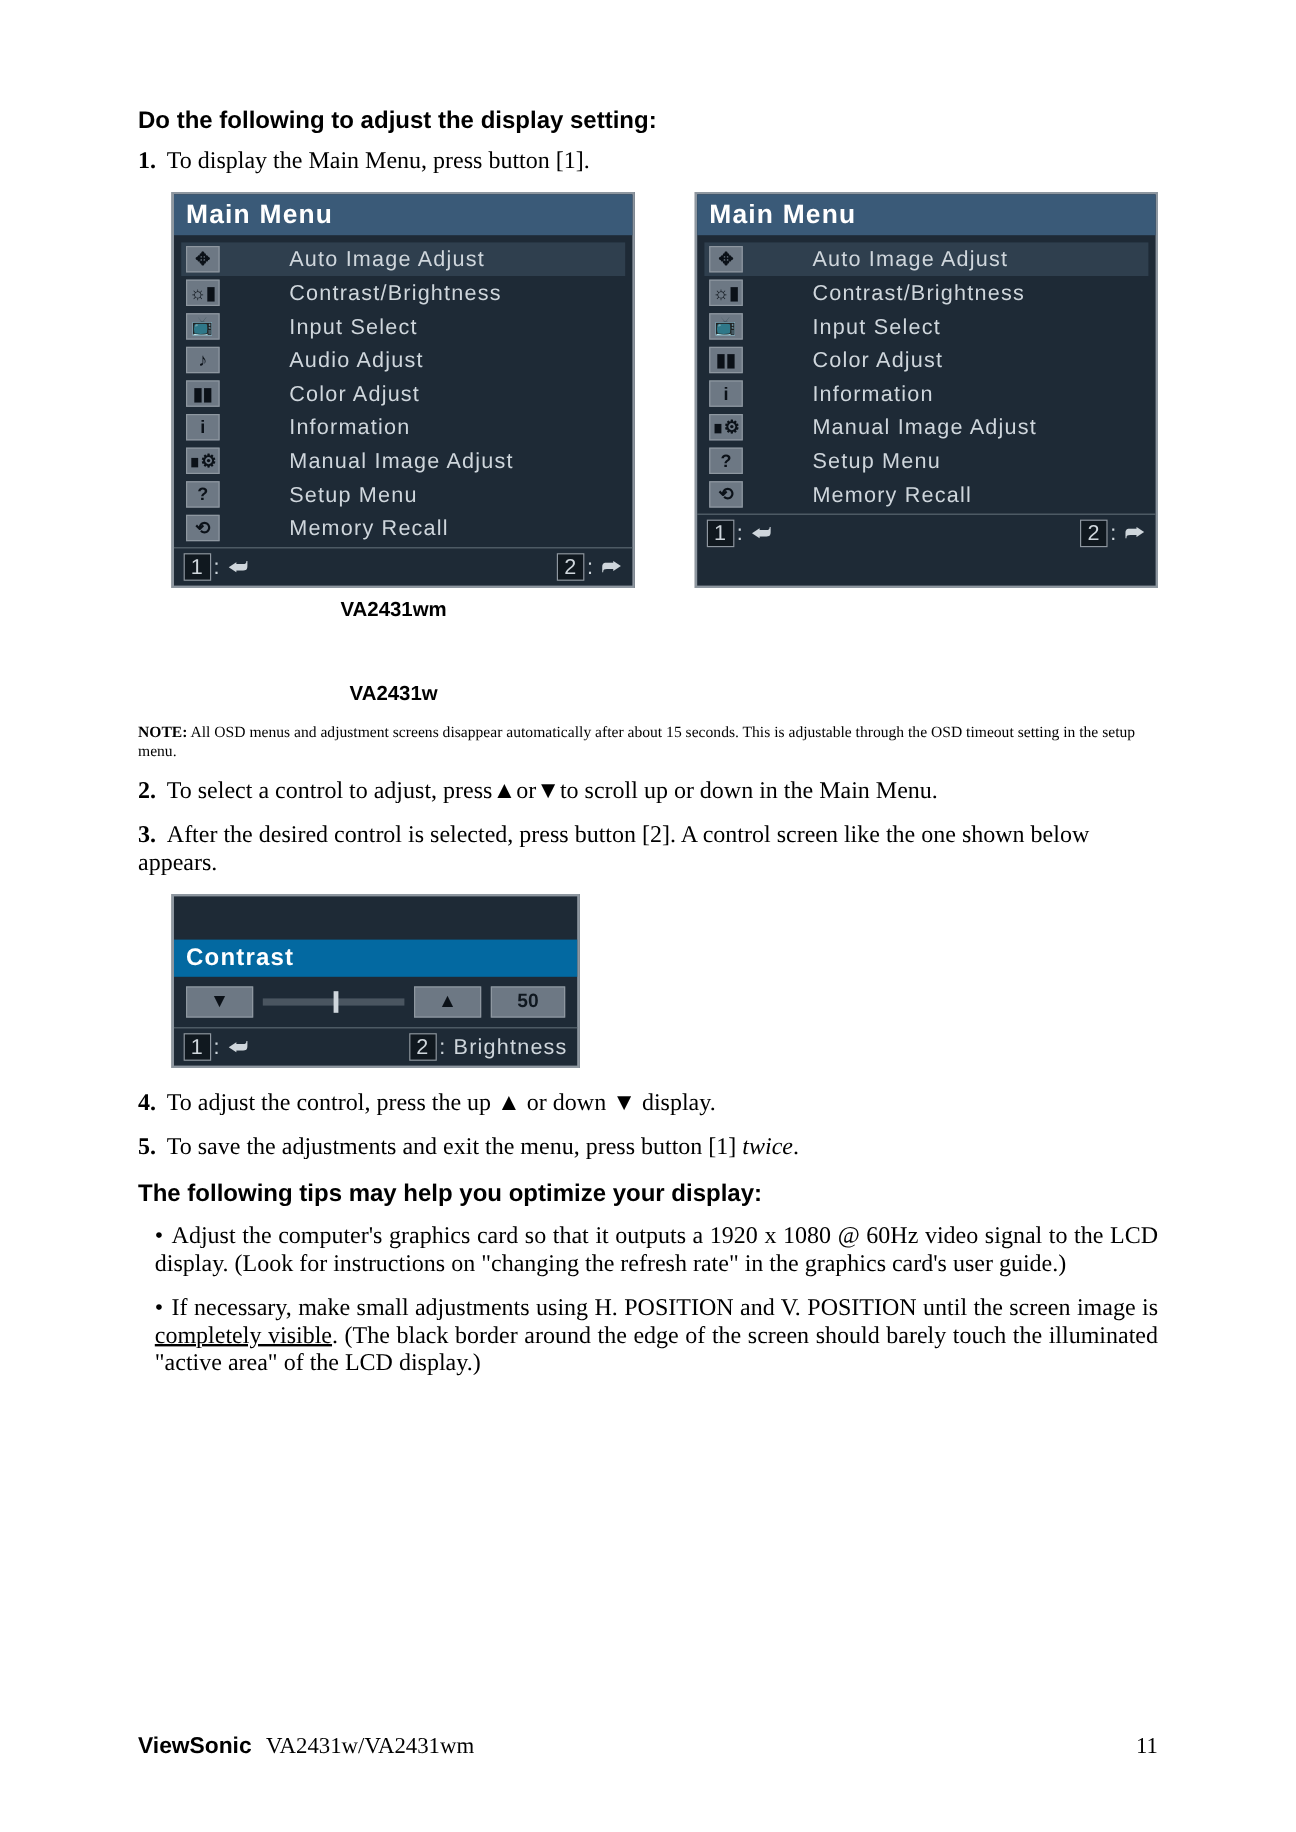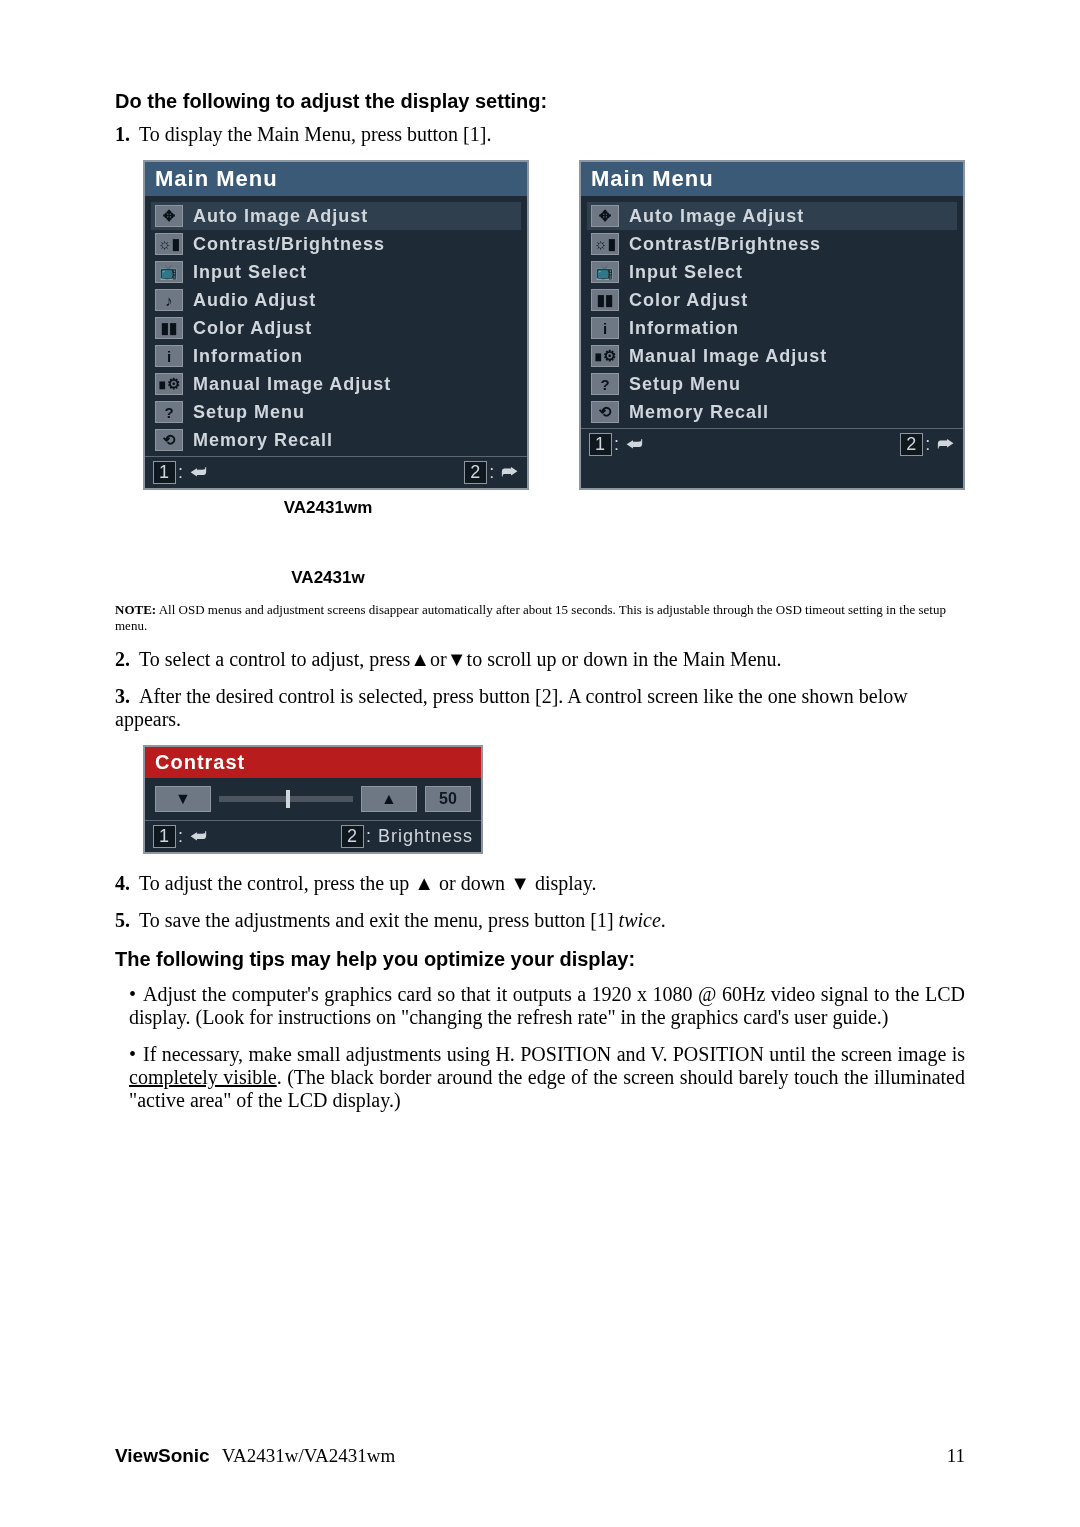--- a/index.html
+++ b/index.html
@@ -43,40 +43,40 @@
   .osd .items { padding: 6px 6px 2px 6px; }
   .osd .row { display: flex; align-items: center; gap: 10px; padding: 0 4px; height: 28px; }
   .osd .row.sel { background: #2f3f4e; }
   .osd .row .glyph {
     width: 28px; height: 22px;
     background: #6d7884;
     border: 1px solid #8e97a0;
     display: flex; align-items: center; justify-content: center;
     font-size: 15px; color: #0b1118; font-weight: bold;
   }
-  .osd .row .lbl { font-size: 18px; font-weight: bold; letter-spacing: 1px; }
+  .osd .row .lbl { font-size: 18px; font-weight: normal; letter-spacing: 1px; margin-left: 48px; }
   .osd .footer { border-top: 1px solid #5a6670; padding: 4px 8px; display: flex; justify-content: space-between; font-size: 18px; color:#cfd6dc; letter-spacing:1px; }
   .keycap { display:inline-block; border:1px solid #8e97a0; padding:0 5px; background:#10181f; margin-right:2px; }
 
   .models-row { display:flex; gap:50px; margin: 8px 0 14px 28px; flex-direction: column; }
   .models-row > div { width:370px; text-align:center; font-family:Arial,Helvetica,sans-serif; font-weight:bold; font-size:17px; }
 
   p.note { font-size: 13px; margin-bottom: 14px; }
 
   .contrast-block { display:flex; gap:40px; margin: 12px 0 18px 28px; align-items:flex-start; }
   .osd2 {
     width: 340px; border:2px solid #8e97a0; background:#1e2a36;
     font-family: Arial, Helvetica, sans-serif; color:#cfd6dc;
   }
-  .osd2 .title2 { background:#b91c1c; color:#fff; font-weight:bold; font-size:20px; padding:4px 10px; letter-spacing:1px;}
+  .osd2 .title2 { background:#0369a1; color:#fff; font-weight:bold; font-size:20px; padding:4px 10px; letter-spacing:1px;margin-top:36px;}
   .osd2 .bar { display:flex; align-items:center; gap:8px; padding:8px 10px; }
   .btn { width:56px; height:26px; background:#6d7884; border:1px solid #8e97a0; display:flex; align-items:center; justify-content:center; color:#0b1118; font-weight:bold; }
   .track { flex:1; height:6px; background:#4a5560; position:relative; }
   .track .thumb { position:absolute; top:-6px; left:50%; width:4px; height:18px; background:#cfd6dc; }
-  .valbox { width:46px; height:26px; background:#6d7884; border:1px solid #8e97a0; display:flex; align-items:center; justify-content:center; font-weight:bold; color:#101820; }
+  .valbox { width:62px; height:26px; background:#6d7884; border:1px solid #8e97a0; display:flex; align-items:center; justify-content:center; font-weight:bold; color:#101820; }
   .osd2 .footer2 { border-top:1px solid #5a6670; padding:4px 8px; display:flex; justify-content:space-between; font-size:18px; letter-spacing:1px;}
   .callout-line { width:30px; height:2px; background:#000; margin-left:-10px; margin-right:10px; margin-top:4px; }
   .callout-text { font-family:Arial,Helvetica,sans-serif; font-size:17px; max-width:410px; text-align:justify;}
 
   ul.bullets { list-style: none; margin-left: 14px; }
   ul.bullets > li { font-size:20px; margin-bottom:14px; text-align:justify; }
   .bullet-dot { display:inline-block; width:14px; }
 
   .tips-head { font-family:Arial,Helvetica,sans-serif; font-weight:bold; font-size:20px; margin:16px 0 12px 0; }
 

